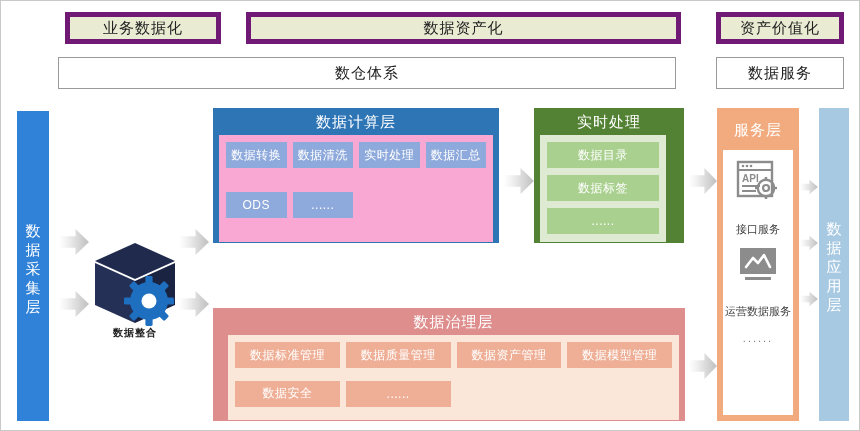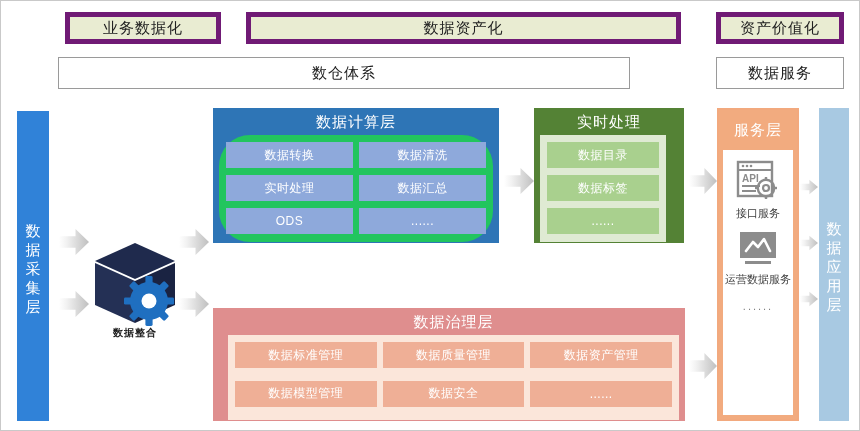--- a/index.html
+++ b/index.html
@@ -78,39 +78,38 @@
   .cell {
     color: #ffffff;
     font-size: 12px;
     letter-spacing: 0.5px;
     height: 26px;
   }
 
   
   .panel-compute { background: #2e75b6; border-color: #2e75b6; }
   .panel-compute .panel-body {
-    background: #22c55e;
-    grid-template-columns: 1fr 1fr;
-    border-radius: 31px;
+    background: #f9a8d4;
+    grid-template-columns: 1fr 1fr 1fr 1fr;
   }
   .panel-compute .cell { background: #8ea9db; }
 
   
   .panel-asset { background: #548235; border-color: #548235; }
   .panel-asset .panel-body {
     background: #dfead3;
     grid-template-columns: 1fr;
   }
   .panel-asset .cell { background: #a9d08e; }
 
   
   .panel-gov { background: #df8e8e; border-color: #df8e8e; padding-left: 9px; }
   .panel-gov .panel-body {
     background: #fbe6da;
-    grid-template-columns: 1fr 1fr 1fr;
+    grid-template-columns: 1fr 1fr 1fr 1fr;
   }
   .panel-gov .cell { background: #efaf96; }
 
   
   .svc-wrap { border: 2px solid #f2a97e; background: #f2ab7f; }
   .svc-head {
     color: #ffffff;
     font-size: 15px;
     letter-spacing: 1px;
     height: 40px;
@@ -123,21 +122,21 @@
     flex-direction: column;
     align-items: center;
     padding-top: 10px;
     box-sizing: border-box;
   }
   .svc-label {
     color: #404040;
     font-size: 11px;
     line-height: 14px;
     text-align: center;
-    margin-top: 0;
+    margin-top: 16px;
   }
   .svc-dots {
     color: #808080;
     font-size: 11px;
     letter-spacing: 2px;
     margin-top: 14px;
   }
 
   
   .arrow {
@@ -164,21 +163,21 @@
 <body>
 
 <div id="canvas">
 
   <div class="abs ctr banner-chip" style="left:64px; top:11px; width:156px; height:32px;">业务数据化</div>
 
   <div class="abs ctr banner-chip" style="left:245px; top:11px; width:435px; height:32px;">数据资产化</div>
 
   <div class="abs ctr banner-chip" style="left:715px; top:11px; width:128px; height:32px;">资产价值化</div>
 
-  <div class="abs ctr white-bar" style="left:57px; top:56px; width:572px; height:32px;">数仓体系</div>
+  <div class="abs ctr white-bar" style="left:57px; top:56px; width:618px; height:32px;">数仓体系</div>
 
   <div class="abs ctr white-bar" style="left:715px; top:56px; width:128px; height:32px;">数据服务</div>
 
   <div class="abs ctr vcol vcol-collect" style="left:16px; top:110px; width:32px; height:310px; flex-direction:column;">
     <span>数</span>
     <span>据</span>
     <span>采</span>
     <span>集</span>
     <span>层</span>
   </div>

